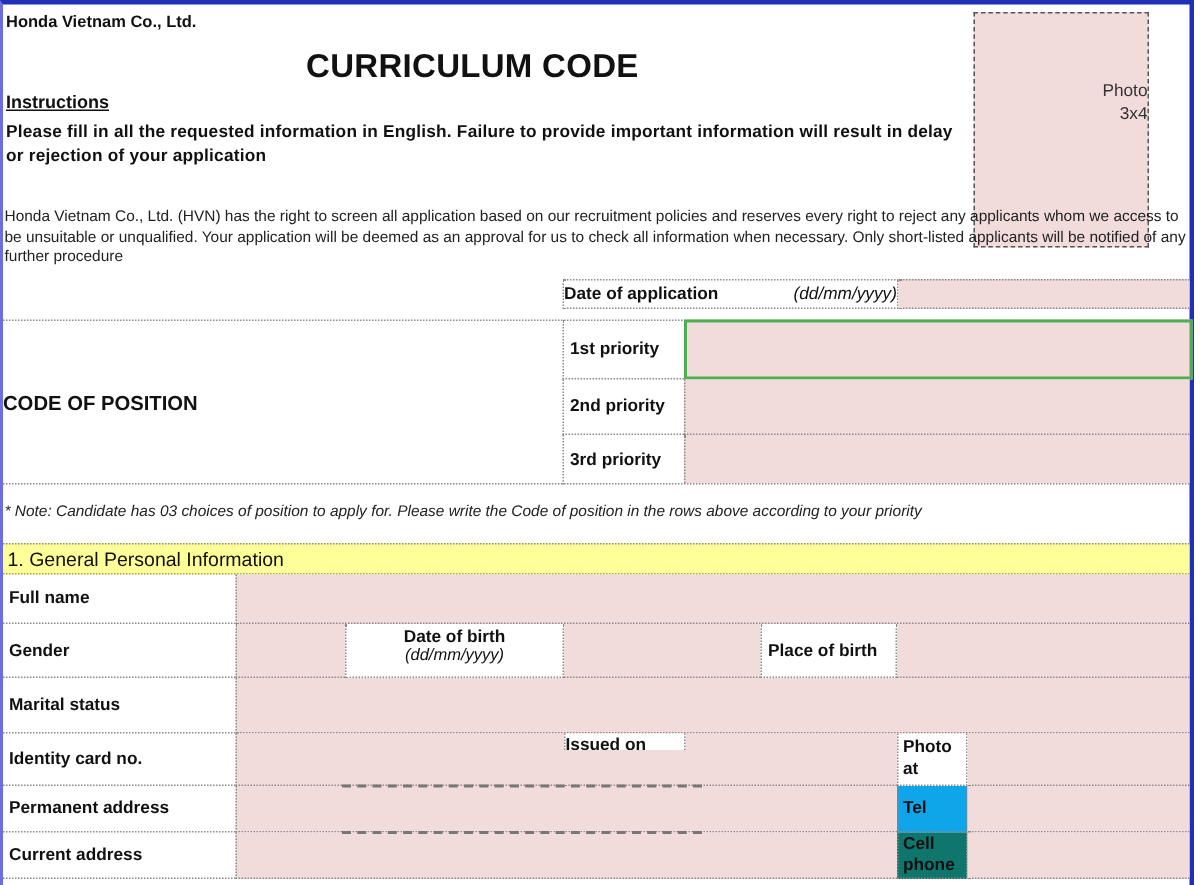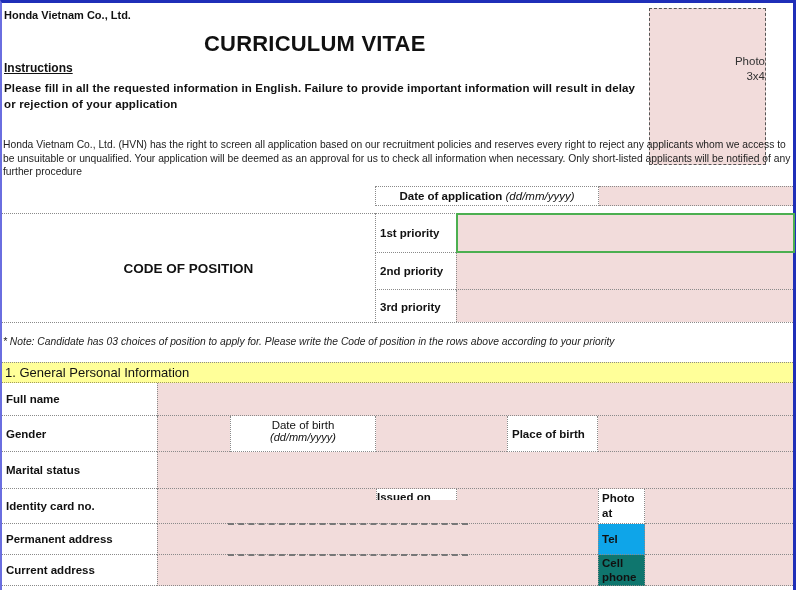--- a/index.html
+++ b/index.html
@@ -12,34 +12,34 @@
   .instr-body { left: 4px; top: 80px; width: 640px; font-size: 11.5px; font-weight: bold; line-height: 16px; letter-spacing: 0.15px; }
   .photo { left: 649px; top: 8px; width: 117px; height: 157px; background: #f2dcdb; border: 1.5px dashed #555; box-sizing: border-box; text-align: right; font-size: 11.5px; color: #333; padding-top: 45px; line-height: 15px; }
   .policy { left: 3px; top: 138px; width: 790px; font-size: 10.3px; line-height: 13.5px; color: #222; }
   .pink { background: #f2dcdb; }
   .cell { position: absolute; box-sizing: border-box; }
   .dot-b { border-bottom: 1px dotted #8a8a8a; }
   .dot-r { border-right: 1px dotted #8a8a8a; }
   .dot-l { border-left: 1px dotted #8a8a8a; }
   .dot-t { border-top: 1px dotted #8a8a8a; }
   .lbl { font-size: 11.5px; font-weight: bold; display: flex; align-items: center; padding-left: 4px; box-sizing: border-box; }
-  .center { justify-content: center; text-align: center; padding-left: 0; }
+  .center { justify-content: space-between; text-align: center; padding-left: 0; }
   .italic { font-style: italic; font-weight: normal; }
   .note { left: 3px; top: 336px; font-size: 10.3px; font-style: italic; color: #222; }
   .section { left: 2px; top: 362px; width: 791px; height: 21px; background: #ffff99; border-top: 1px dotted #8a8a8a; border-bottom: 1px dotted #a09a60; box-sizing: border-box; font-size: 13px; padding-left: 3px; line-height: 20px; }
   .green-sel { border: 2.5px solid #4caf50 !important; }
   .dash-line { position: absolute; height: 0; border-top: 2px dashed #777; }
 </style>
 </head>
 <body>
 
 <div class="frame"></div>
 
 <div class="abs company">Honda Vietnam Co., Ltd.</div>
-<div class="abs title">CURRICULUM VITAE</div>
+<div class="abs title">CURRICULUM CODE</div>
 <div class="abs instr-head">Instructions</div>
 <div class="abs instr-body">Please fill in all the requested information in English. Failure to provide important information will result in delay or rejection of your application</div>
 
 <div class="abs photo">
   <div>Photo</div>
   <div>3x4</div>
 </div>
 
 <div class="abs policy">Honda Vietnam Co., Ltd. (HVN) has the right to screen all application based on our recruitment policies and reserves every right to reject any applicants whom we access to be unsuitable or unqualified. Your application will be deemed as an approval for us to check all information when necessary. Only short-listed applicants will be notified of any further procedure</div>
 
@@ -63,21 +63,21 @@
 <div class="abs note">* Note: Candidate has 03 choices of position to apply for. Please write the Code of position in the rows above according to your priority</div>
 
 <div class="abs section">1. General Personal Information</div>
 
 <div class="cell lbl dot-b" style="left:2px;top:383px;width:155px;height:33px;">Full name</div>
 <div class="cell pink dot-l dot-b" style="left:157px;top:383px;width:636px;height:33px;"></div>
 
 <div class="cell lbl dot-b" style="left:2px;top:416px;width:155px;height:36px;">Gender</div>
 <div class="cell pink dot-l dot-b" style="left:157px;top:416px;width:73px;height:36px;"></div>
 <div class="cell dot-l dot-b dot-r" style="left:230px;top:416px;width:146px;height:36px;text-align:center;font-size:11.5px;padding-top:3px;">
-  <div style="font-weight:normal;">Date of birth</div>
+  <div style="font-weight:bold;">Date of birth</div>
   <div style="font-style:italic;font-size:11px;">(dd/mm/yyyy)</div>
 </div>
 <div class="cell pink dot-b" style="left:376px;top:416px;width:131px;height:36px;"></div>
 <div class="cell lbl dot-l dot-r dot-b" style="left:507px;top:416px;width:91px;height:36px;">Place of birth</div>
 <div class="cell pink dot-b" style="left:598px;top:416px;width:195px;height:36px;"></div>
 
 <div class="cell lbl dot-b" style="left:2px;top:452px;width:155px;height:37px;">Marital status</div>
 <div class="cell pink dot-l dot-b" style="left:157px;top:452px;width:636px;height:37px;"></div>
 
 <div class="cell lbl dot-b" style="left:2px;top:489px;width:155px;height:35px;">Identity card no.</div>

